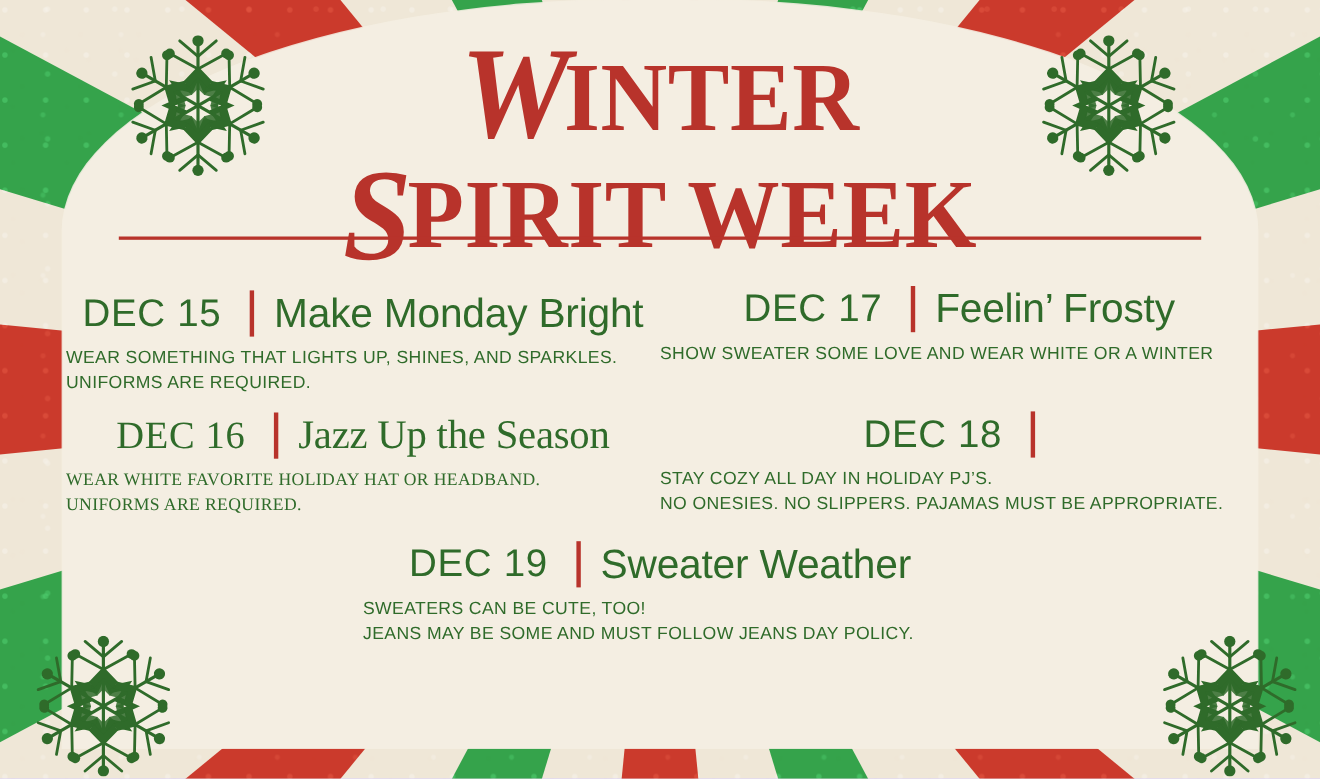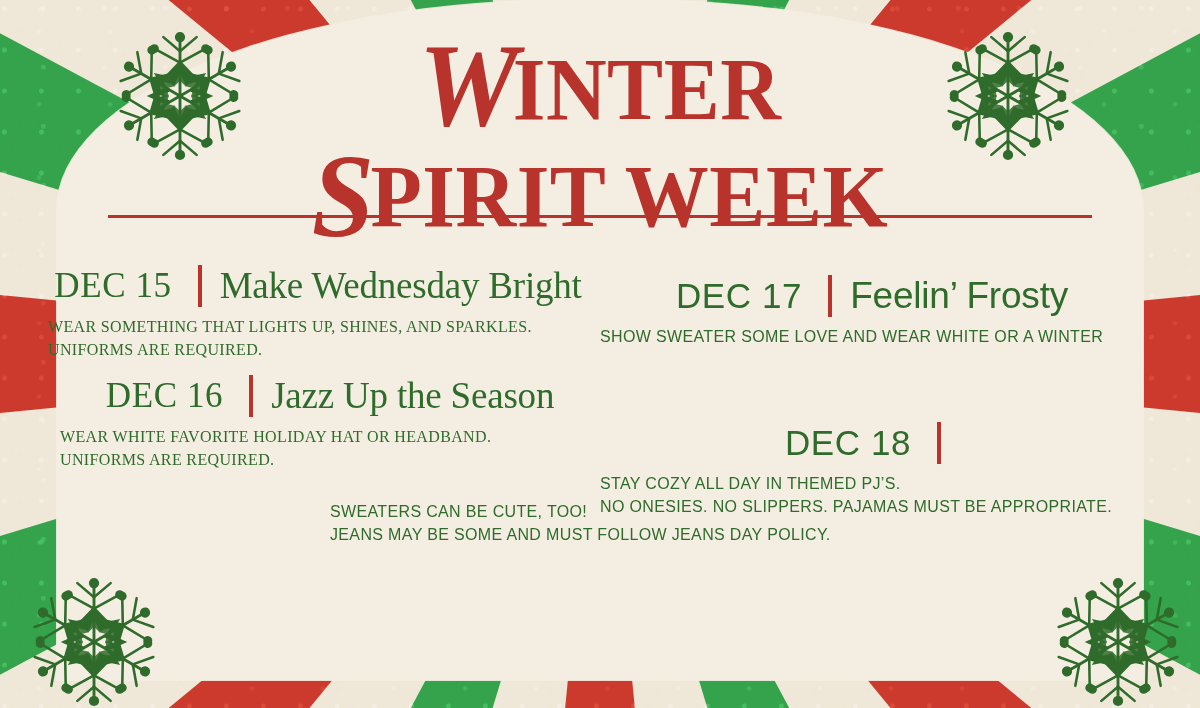--- a/index.html
+++ b/index.html
@@ -124,24 +124,24 @@
   }
   .event-desc {
     margin-top:9px;
     font-size:16px;
     letter-spacing:.35px;
     line-height:1.42;
     text-align:left;
     color:#2f6b2a;
   }
 
-  #event-0 { left:48px;  top:264px; width:540px;font-family:Liberation Serif, serif; }
+  #event-0 { left:60px;  top:264px; width:540px; }
   #event-1 { left:60px;  top:374px; width:540px;font-family:Liberation Serif, serif; }
-  #event-2 { left:600px; top:260px; width:544px;margin-top:15px; }
-  #event-3 { left:600px; top:374px; width:544px;margin-top:48px; }
+  #event-2 { left:600px; top:260px; width:544px; }
+  #event-3 { left:600px; top:374px; width:544px; }
   #event-4 { left:330px; top:492px; width:540px; }
 
   
   .snowflake { position:absolute; }
   #snow-tl { left:116px;  top:32px;  width:128px; height:128px; }
   #snow-tr { left:944px;  top:32px;  width:128px; height:128px; }
   #snow-bl { left:30px;   top:578px; width:128px; height:128px; }
   #snow-br { left:1054px; top:578px; width:128px; height:128px; }
 </style>
 </head>
@@ -179,21 +179,21 @@
     <div class="title-line" id="title-winter"><span class="swash">W</span><span>INTER</span></div>
     <div class="title-line" id="title-spirit"><span class="swash">S</span><span>PIRIT WEEK</span></div>
   </div>
 
   <div id="title-rule"></div>
 
   <div class="event" id="event-0">
     <div class="event-head">
       <span class="event-date">DEC 15</span>
       <span class="event-bar"></span>
-      <span class="event-name">Make Wednesday Bright</span>
+      <span class="event-name">Make Monday Bright</span>
     </div>
     <div class="event-desc">
       <div>WEAR SOMETHING THAT LIGHTS UP, SHINES, AND SPARKLES.</div>
       <div>UNIFORMS ARE REQUIRED.</div>
     </div>
   </div>
 
   <div class="event" id="event-1">
     <div class="event-head">
       <span class="event-date">DEC 16</span>
@@ -216,26 +216,31 @@
       <div>SHOW SWEATER SOME LOVE AND WEAR WHITE OR A WINTER</div>
     </div>
   </div>
 
   <div class="event" id="event-3">
     <div class="event-head">
       <span class="event-date">DEC 18</span>
       <span class="event-bar"></span>
     </div>
     <div class="event-desc">
-      <div>STAY COZY ALL DAY IN THEMED PJ’S.</div>
+      <div>STAY COZY ALL DAY IN HOLIDAY PJ’S.</div>
       <div>NO ONESIES. NO SLIPPERS. PAJAMAS MUST BE APPROPRIATE.</div>
     </div>
   </div>
 
   <div class="event" id="event-4">
+    <div class="event-head">
+      <span class="event-date">DEC 19</span>
+      <span class="event-bar"></span>
+      <span class="event-name">Sweater Weather</span>
+    </div>
     <div class="event-desc">
       <div>SWEATERS CAN BE CUTE, TOO!</div>
       <div>JEANS MAY BE SOME AND MUST FOLLOW JEANS DAY POLICY.</div>
     </div>
   </div>
 
   <svg class="snowflake" id="snow-tl" viewBox="0 0 200 200">
       <use href="#flake"></use>
     </svg>
   <svg class="snowflake" id="snow-tr" viewBox="0 0 200 200">

